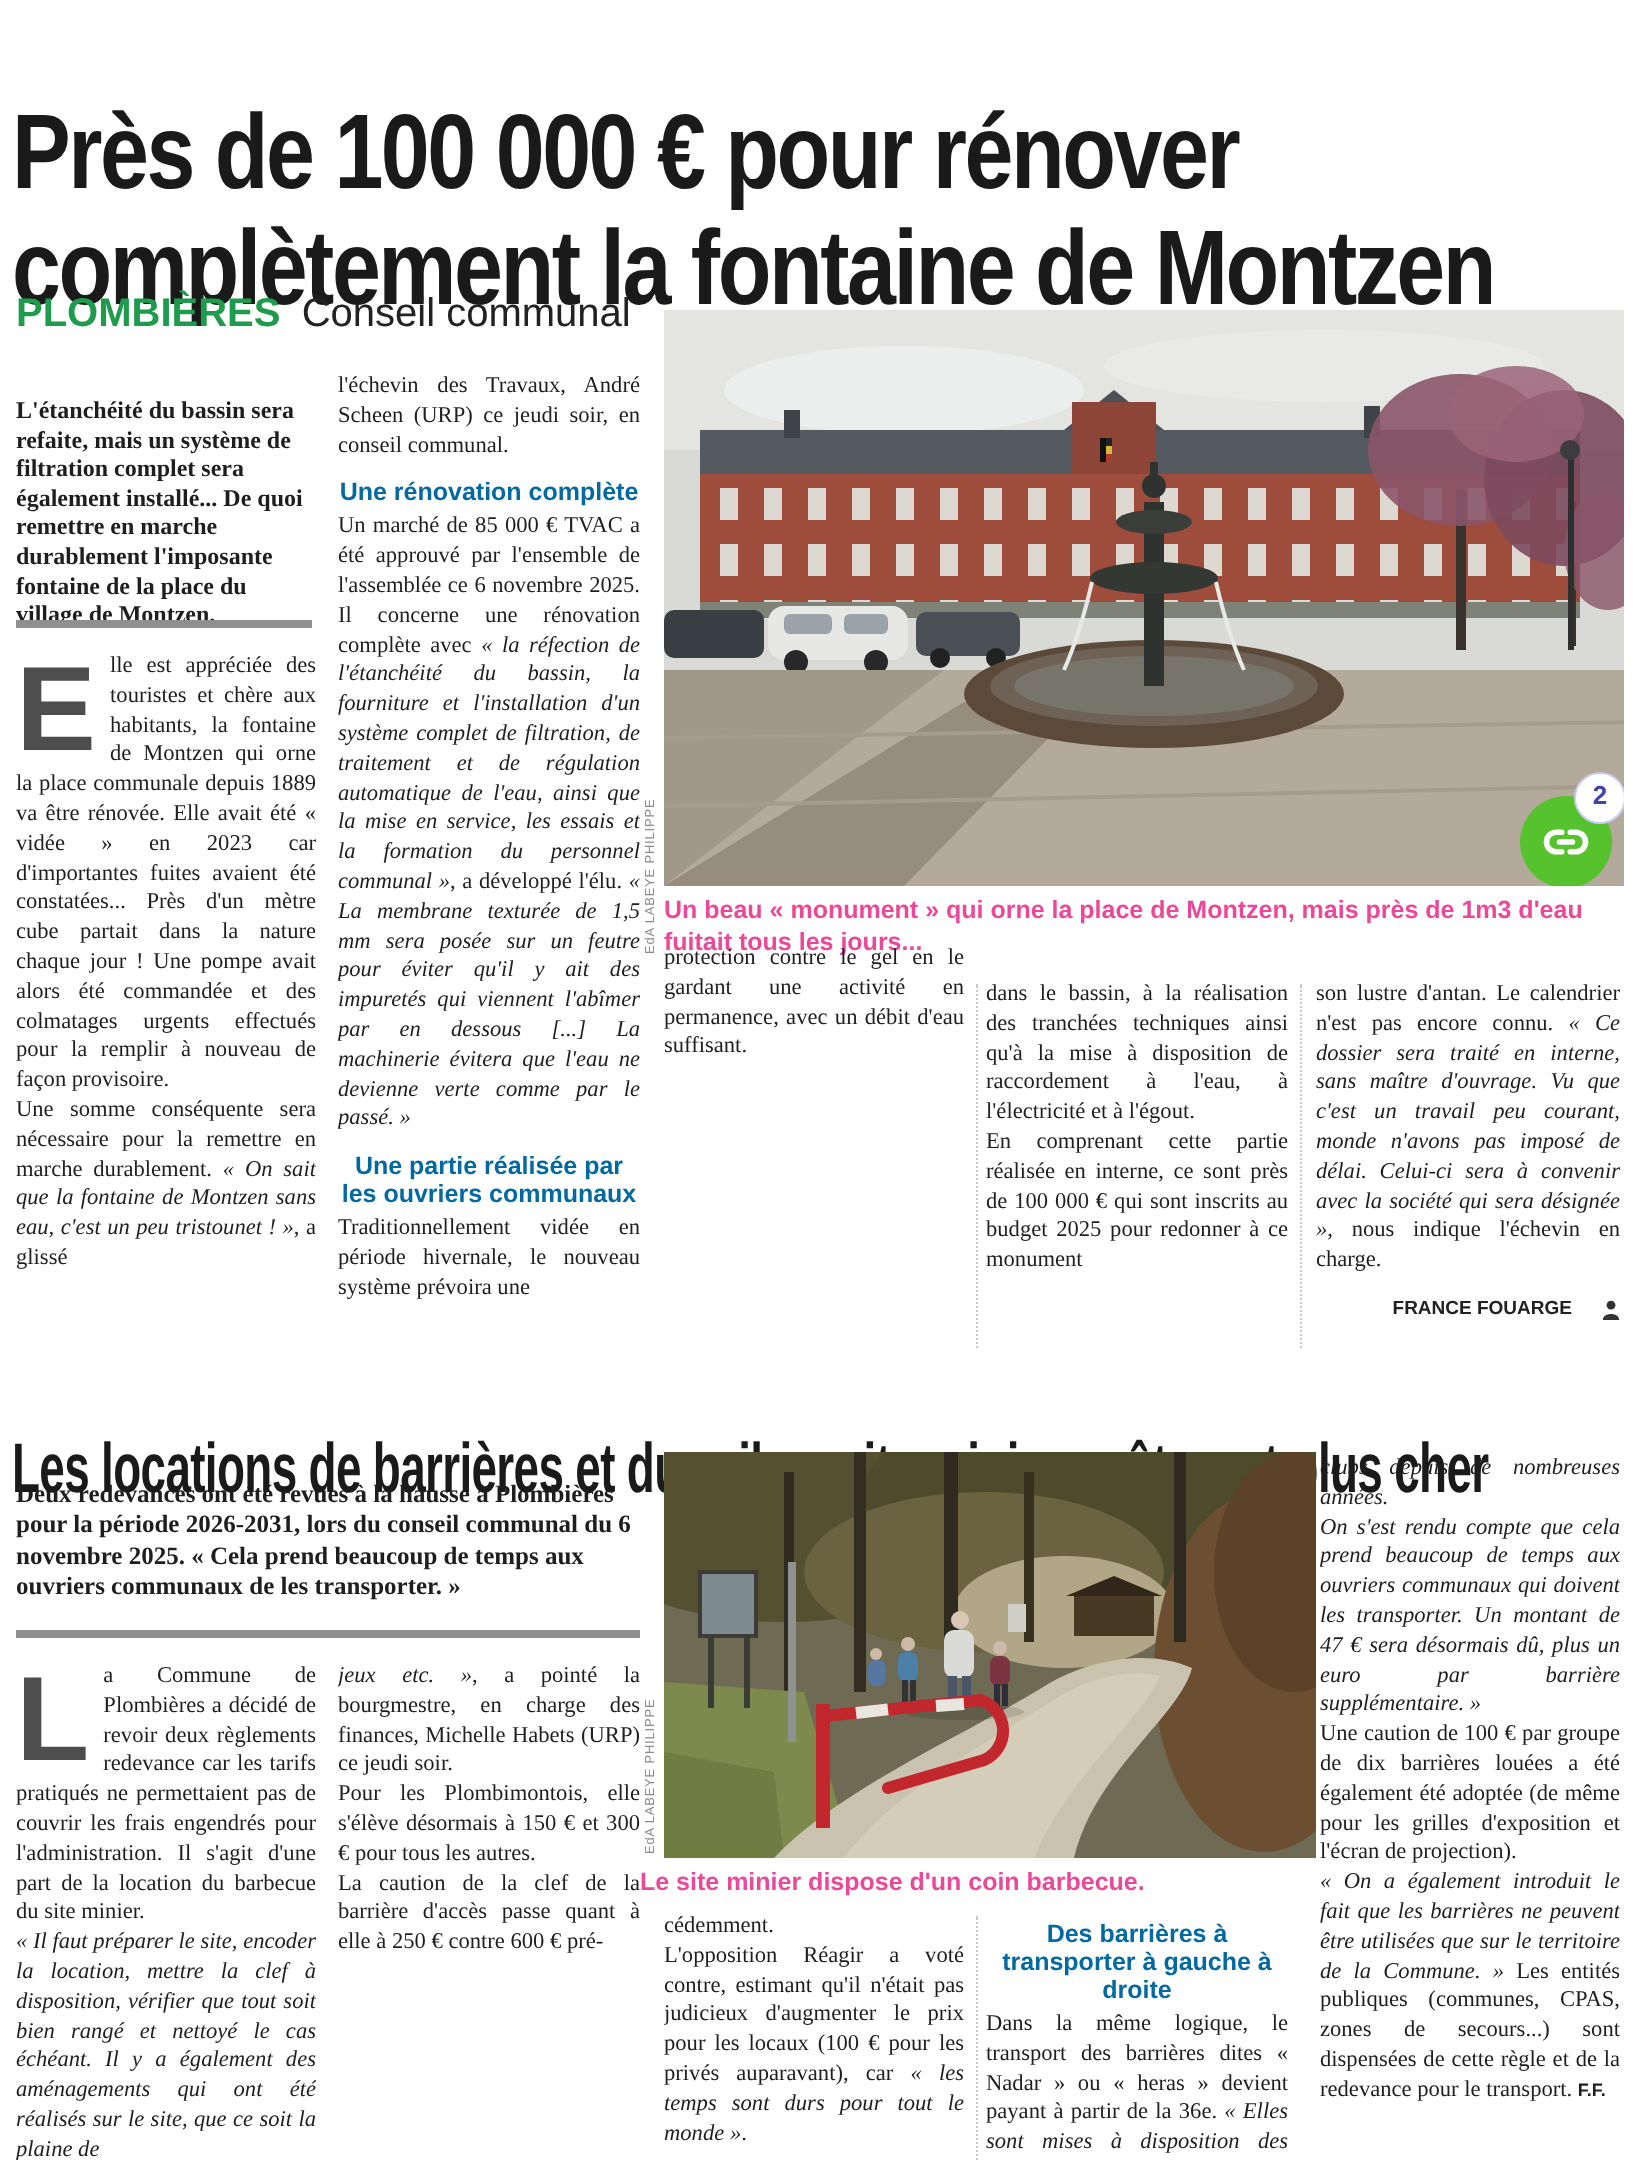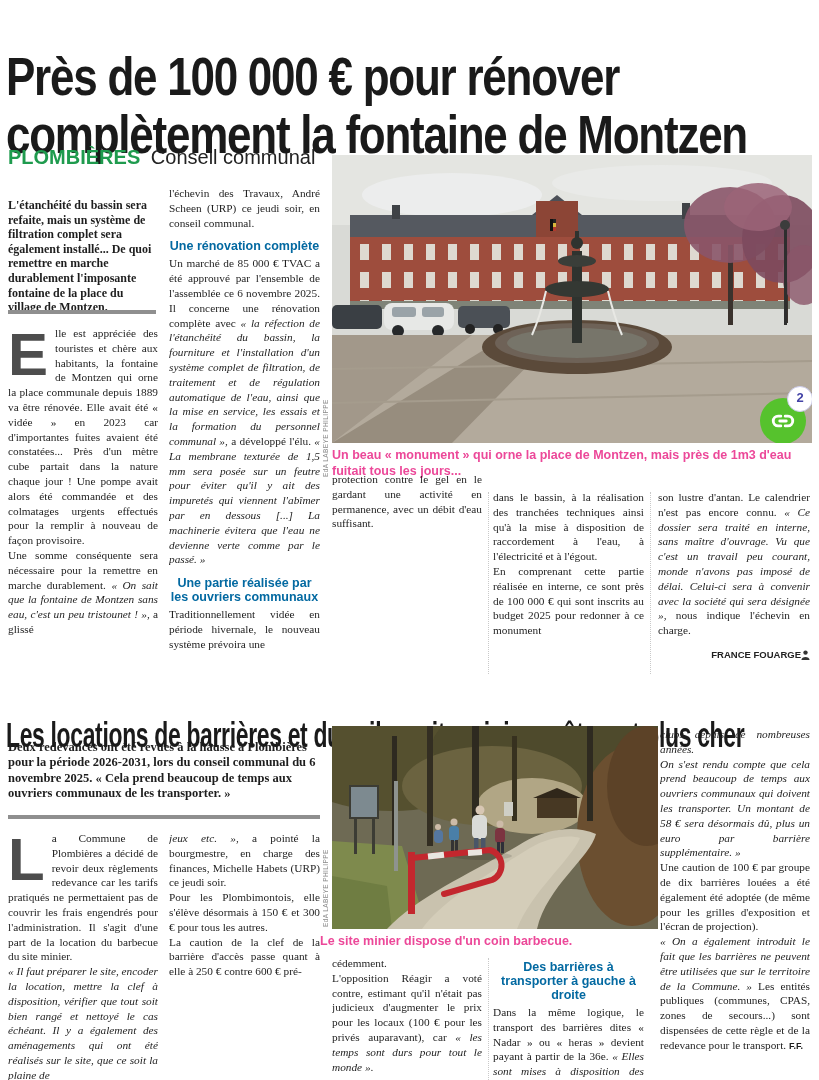--- a/index.html
+++ b/index.html
@@ -52,21 +52,21 @@
           transform:rotate(-90deg);transform-origin:left top;}
   #credit1{left:322px;top:477px;}
   #credit2{left:322px;top:927px;}
   .share-btn{position:absolute;left:760px;top:398px;width:46px;height:46px;border-radius:50%;
              background:#56c22d;border:none;display:flex;align-items:center;justify-content:center;
              cursor:pointer;padding:0;}
   .count-badge{position:absolute;left:787px;top:386px;width:24px;height:24px;border-radius:50%;
                background:#fff;border:1px solid #ccccec;color:#4343a6;
                font:700 13px/22px "Liberation Sans",sans-serif;text-align:center;}
   .byline{text-align:right;font:700 9.5px "Liberation Sans",sans-serif;color:#222;
-          margin-top:4px;display:flex;justify-content:flex-end;align-items:center;gap:0;}
+          margin-top:4px;display:flex;justify-content:flex-end;align-items:center;gap:15px;}
 </style>
 </head>
 <body>
 
 <div class="page">
 
   <h1 class="headline" id="h1">Près de 100 000 € pour rénover complètement la fontaine de Montzen</h1>
 
   <div class="kicker">
     <span class="loc">PLOMBIÈRES</span>
@@ -270,19 +270,19 @@
   <div class="col" id="a2c3">
       <p class="bp"><span>cédemment.</span></p>
       <p class="bp"><span>L'opposition Réagir a voté contre, estimant qu'il n'était pas judicieux d'augmenter le prix pour les locaux (100 € pour les privés auparavant), car </span><span class="it">« les temps sont durs pour tout le monde »</span><span>.</span></p>
     </div>
   <div class="col" id="a2c4">
       <h3 class="subhead">Des barrières à transporter à gauche à droite</h3>
       <p class="bp"><span>Dans la même logique, le transport des barrières dites « Nadar » ou « heras » devient payant à partir de la 36e. </span><span class="it">« Elles sont mises à disposition des associations et des</span></p>
     </div>
   <div class="col" id="a2c5">
       <p class="bp"><span class="it">clubs depuis de nombreuses années.</span></p>
-      <p class="bp"><span class="it">On s'est rendu compte que cela prend beaucoup de temps aux ouvriers communaux qui doivent les transporter. Un montant de 58 € sera désormais dû, plus un euro par barrière supplémentaire. »</span></p>
+      <p class="bp"><span class="it">On s'est rendu compte que cela prend beaucoup de temps aux ouvriers communaux qui doivent les transporter. Un montant de 47 € sera désormais dû, plus un euro par barrière supplémentaire. »</span></p>
       <p class="bp"><span>Une caution de 100 € par groupe de dix barrières louées a été également été adoptée (de même pour les grilles d'exposition et l'écran de projection).</span></p>
       <p class="bp"><span class="it">« On a également introduit le fait que les barrières ne peuvent être utilisées que sur le territoire de la Commune. »</span><span> Les entités publiques (communes, CPAS, zones de secours...) sont dispensées de cette règle et de la redevance pour le transport. </span><span class="sig">F.F.</span></p>
     </div>
   <div class="gut" style="left:488px;top:958px;height:122px;"></div>
 
 </div>
 
 </body></html>

